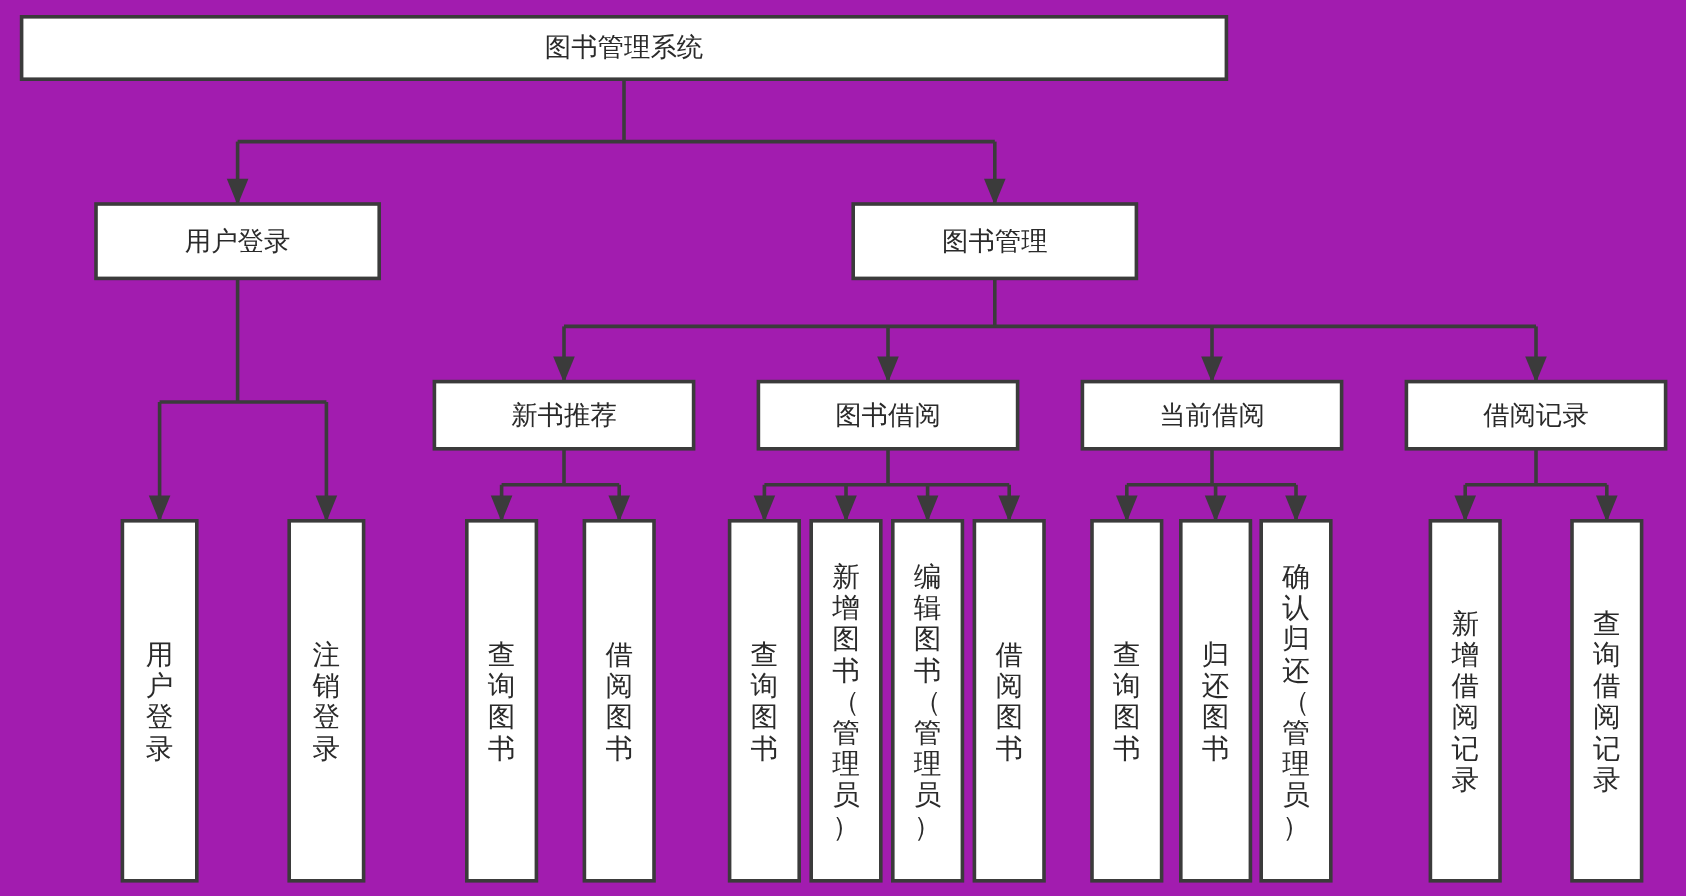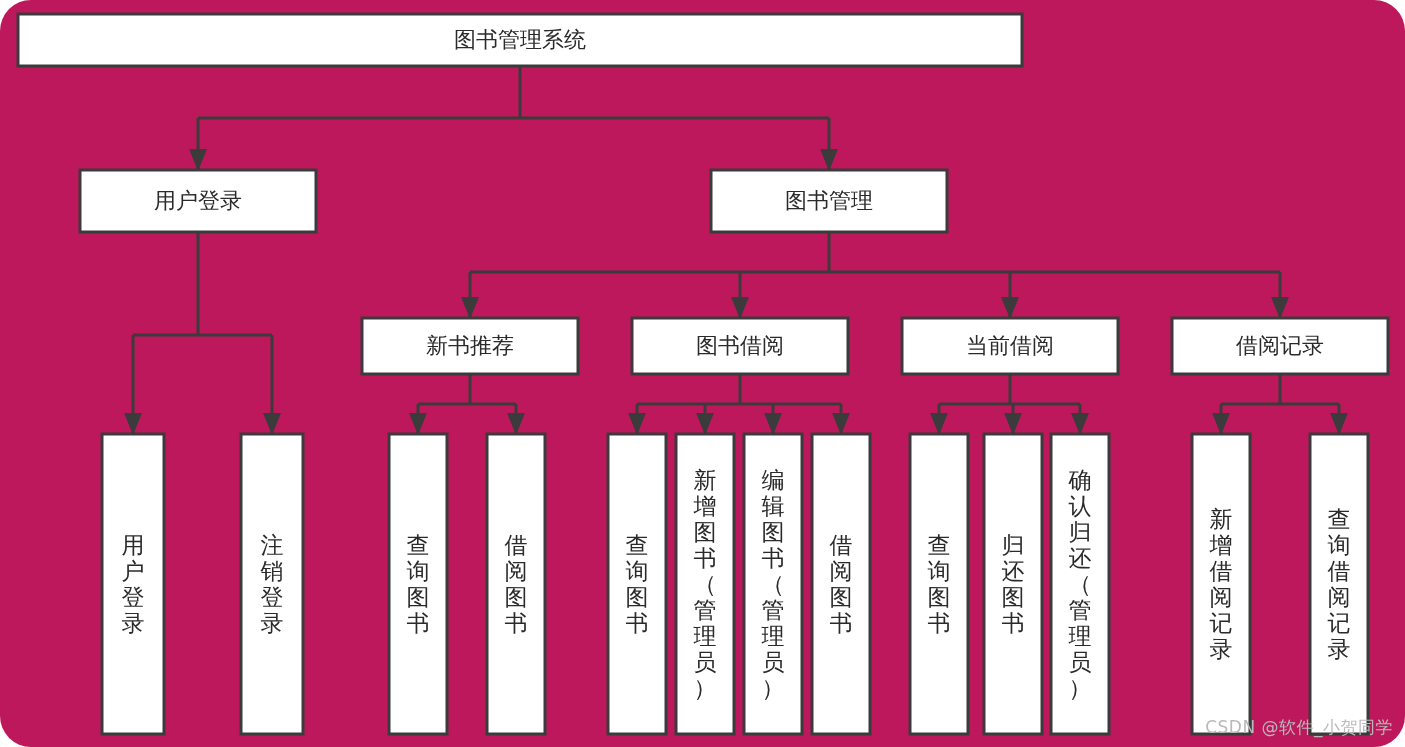--- a/index.html
+++ b/index.html
@@ -8,23 +8,22 @@
     padding: 0;
     background: #ffffff;
   }
   body {
     font-family: "DejaVu Sans", "Liberation Sans", sans-serif;
   }
   #diagram-root {
     position: relative;
     width: 1405px;
     height: 747px;
-    background: #be185d;
+    background: #a21caf;
     overflow: hidden;
-    border-radius: 31px;
   }
   svg.diagram-canvas {
     position: absolute;
     left: 0;
     top: 0;
     width: 1405px;
     height: 747px;
     display: block;
   }
   .node-box {
@@ -202,14 +201,13 @@
         <g>
           <rect x="1192" y="434" width="58" height="300" class="node-box"></rect>
           <text x="1221" class="node-label-vertical"><tspan x="1221" y="527.32">新</tspan><tspan x="1221" y="553.32">增</tspan><tspan x="1221" y="579.32">借</tspan><tspan x="1221" y="605.32">阅</tspan><tspan x="1221" y="631.32">记</tspan><tspan x="1221" y="657.32">录</tspan></text>
         </g>
         <g>
           <rect x="1310" y="434" width="58" height="300" class="node-box"></rect>
           <text x="1339" class="node-label-vertical"><tspan x="1339" y="527.32">查</tspan><tspan x="1339" y="553.32">询</tspan><tspan x="1339" y="579.32">借</tspan><tspan x="1339" y="605.32">阅</tspan><tspan x="1339" y="631.32">记</tspan><tspan x="1339" y="657.32">录</tspan></text>
         </g>
       </g>
   </svg>
-  <div class="watermark">CSDN @软件_小贺同学</div>
 </div>
 
 </body></html>

